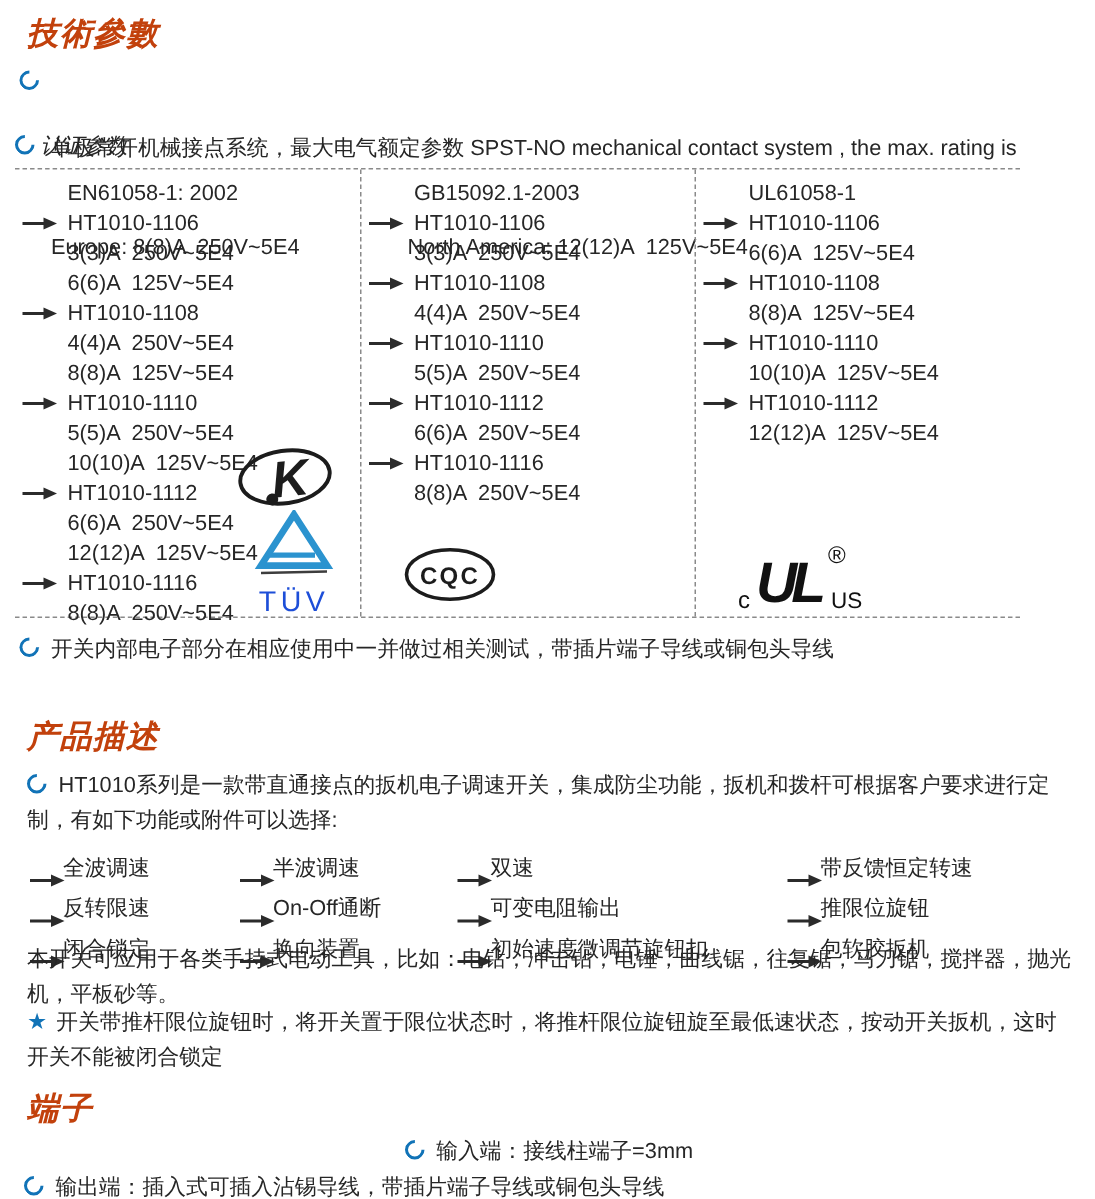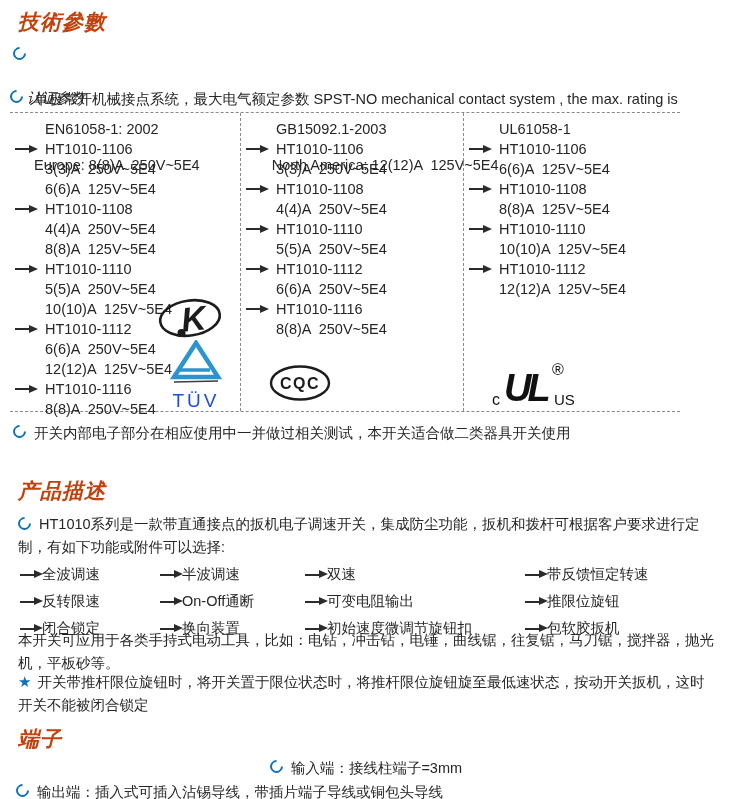--- a/index.html
+++ b/index.html
@@ -51,21 +51,21 @@
   .logo-cqc{left:258px;top:250px;}
   .logo-ul{left:478px;top:244px;}
 
   
   .para{position:absolute;left:18px;width:698px;line-height:23px;white-space:pre-wrap;}
   .para .bullet-icon{margin-right:8px;vertical-align:-1px;}
   .features{
     position:absolute;left:20px;top:561px;width:700px;
     display:grid;grid-template-columns:140px 145px 220px 1fr;
   }
-  .feat{display:flex;align-items:center;height:27px;}
+  .feat{display:flex;align-items:flex-end;height:27px;}
   .feat .arrow{margin-right:7px;}
   .star{color:#1173b7;margin-right:6px;font-size:15px;}
 
   svg text{font-family:"Liberation Sans","DejaVu Sans",sans-serif;}
 </style>
 </head>
 <body>
 
 <div class="sec-title" style="top:8px;">技術參數</div>
 
@@ -162,21 +162,21 @@
       <text x="4" y="48" font-size="16" fill="#111">c</text>
       <text x="16" y="44" font-size="38" font-weight="bold" font-style="italic" letter-spacing="-4" fill="#111">UL</text>
       <text x="64" y="18" font-size="16" fill="#111">®</text>
       <text x="66" y="48" font-size="15" fill="#111">US</text>
     </svg>
   </div>
 </div>
 
 <div class="flexline" style="left:13px;top:422px;width:706px;">
   <span class="bullet-icon"></span>
-  <div class="txt">开关内部电子部分在相应使用中一并做过相关测试，本开关适合做二类器具开关使用</div>
+  <div class="txt">开关内部电子部分在相应使用中一并做过相关测试，带插片端子导线或铜包头导线</div>
 </div>
 
 <div class="sec-title" style="top:477px;">产品描述</div>
 
 <div class="para" style="top:513px;"><span class="bullet-icon"></span><span>HT1010系列是一款带直通接点的扳机电子调速开关，集成防尘功能，扳机和拨杆可根据客户要求进行定制，有如下功能或附件可以选择:</span></div>
 
 <div class="features">
     <div class="feat">
       <span class="arrow"></span>
       <span>全波调速</span>

